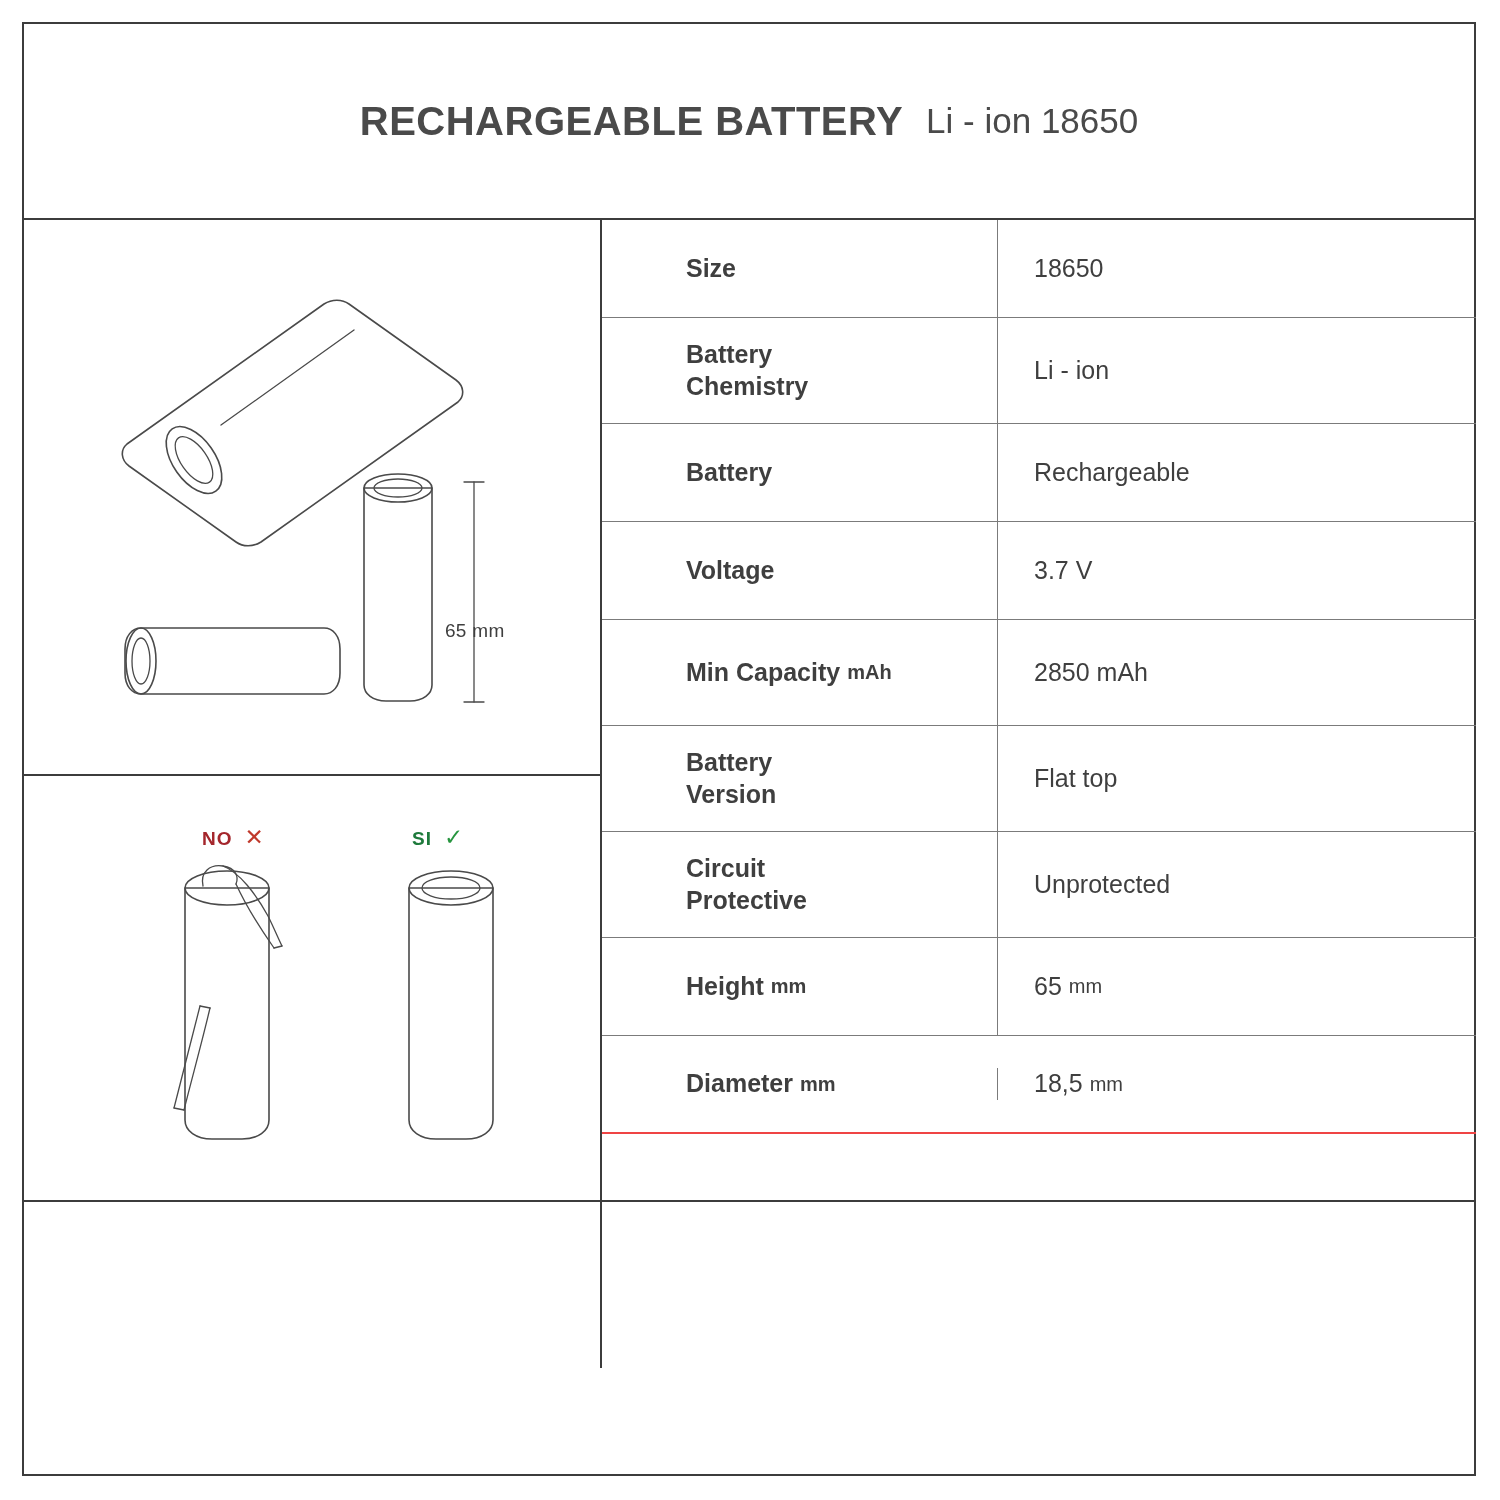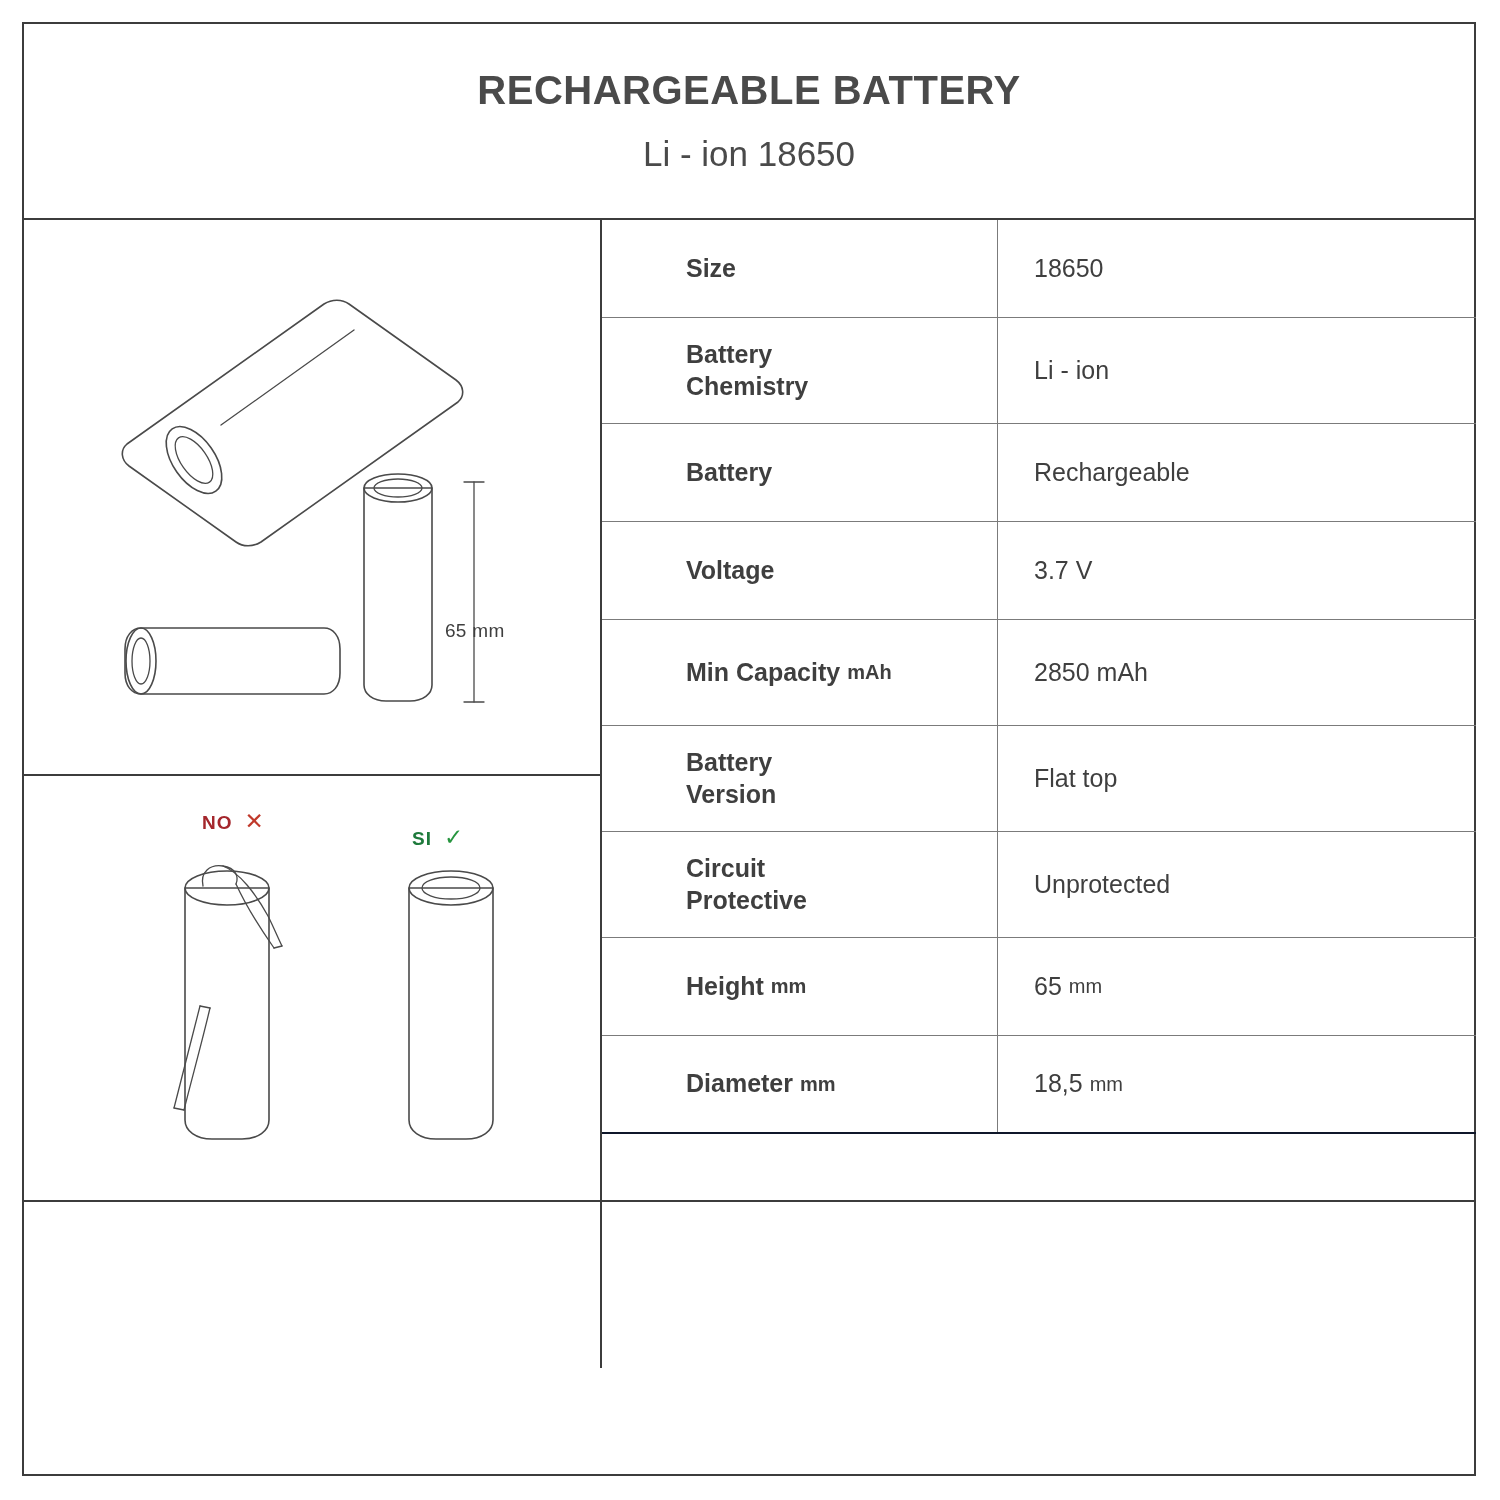--- a/index.html
+++ b/index.html
@@ -28,21 +28,20 @@
   
   .header {
     position: absolute;
     left: 0;
     top: 0;
     width: 100%;
     height: 196px;
     border-bottom: 2px solid #3c3c3c;
     box-sizing: border-box;
     display: flex;
-    flex-direction: column;
     align-items: center;
     justify-content: center;
     gap: 23px;
   }
   .title {
     font-size: 40px;
     font-weight: bold;
     letter-spacing: 0.5px;
     color: #4a4a4a;
     text-align: center;
@@ -85,21 +84,21 @@
   }
   .dim-label {
     position: absolute;
     font-size: 19px;
     color: #3f3f3f;
     letter-spacing: 0.3px;
   }
   .mark-no {
     position: absolute;
     left: 178px;
-    top: 32px;
+    top: 48px;
     font-size: 19px;
     font-weight: bold;
     color: #a4262c;
     letter-spacing: 1px;
   }
   .mark-no .x {
     color: #c0392b;
     font-weight: normal;
     font-size: 23px;
     margin-left: 12px;
@@ -130,21 +129,22 @@
     box-sizing: border-box;
   }
   .spec-row {
     display: flex;
     width: 100%;
     border-bottom: 1.5px solid #7b7b7b;
     box-sizing: border-box;
     padding-left: 48px;
   }
   .spec-row:last-child {
-    border-bottom: 2px solid #0f172a;
+    border-bottom: 2px solid #ef4444;
+    align-items: center;
   }
   .spec-key {
     width: 348px;
     box-sizing: border-box;
     padding: 0 0 0 36px;
     border-right: 1.5px solid #7b7b7b;
     display: flex;
     align-items: center;
     font-size: 25px;
     font-weight: bold;

